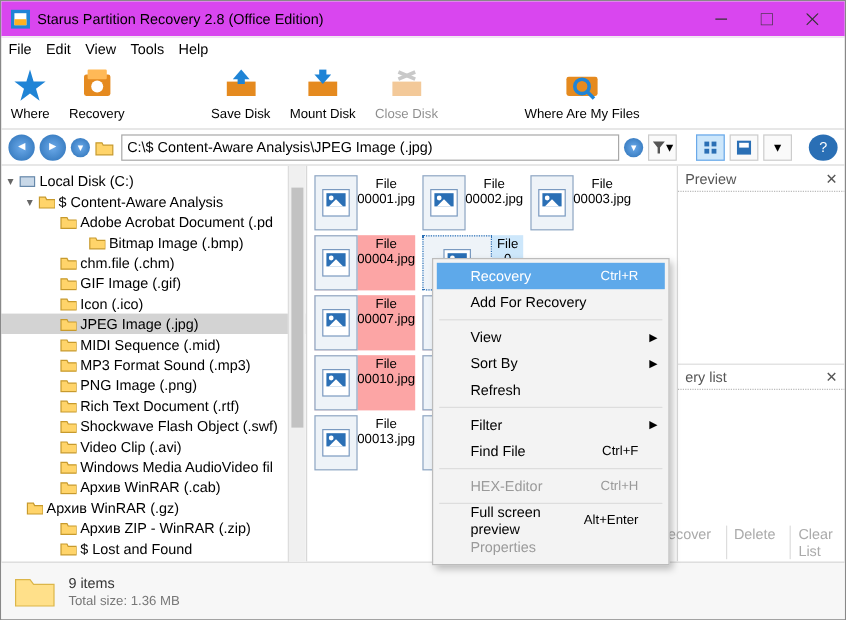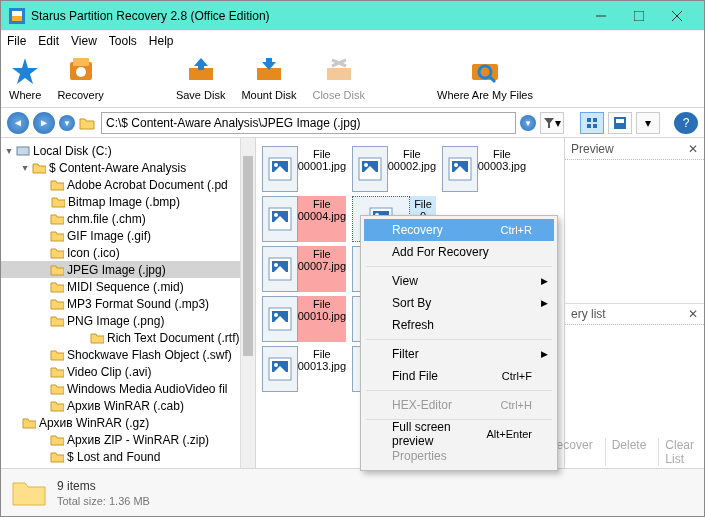--- a/index.html
+++ b/index.html
@@ -1,17 +1,17 @@
 <!DOCTYPE html>
 <html><head>
 <meta charset="utf-8">
 <style>
 * { margin: 0; padding: 0; box-sizing: border-box; font-family: "Segoe UI", Tahoma, sans-serif; font-size: 12px; }
 body { width: 705px; height: 517px; background: #fff; border: 1px solid #888; display: flex; flex-direction: column; overflow: hidden; }
-.titlebar { height: 30px; background: #5eead4; display: flex; align-items: center; padding: 0 8px; border-bottom: 1px solid #eee; }
+.titlebar { height: 30px; background: #d946ef; display: flex; align-items: center; padding: 0 8px; border-bottom: 1px solid #eee; }
 .titlebar .app-icon { width: 16px; height: 16px; margin-right: 6px; }
 .titlebar .title { flex: 1; }
 .titlebar .win-btn { width: 38px; height: 28px; display: flex; align-items: center; justify-content: center; }
 .menubar { height: 20px; display: flex; align-items: center; padding: 0 6px; gap: 12px; }
 .menubar span { cursor: default; }
 .toolbar { display: flex; align-items: flex-end; padding: 4px 8px 6px 8px; gap: 16px; border-bottom: 1px solid #d8d8d8; }
 .tool { display: flex; flex-direction: column; align-items: center; gap: 2px; }
 .tool-icon { width: 32px; height: 32px; display:flex; align-items:center; justify-content:center; }
 .tool-label { font-size: 11px; }
 .tool.disabled { opacity: 0.45; }
@@ -215,21 +215,21 @@
     </div>
     <div id="tree-items">
         <div class="tree-row" style="padding-left: 48px;">
           <span class="fold">
             <svg width="14" height="12">
               <path d="M1 2h5l1 2h7v7H1z" fill="#ffd46a" stroke="#c79a2d"></path>
             </svg>
           </span>
           <span>Adobe Acrobat Document (.pd</span>
         </div>
-        <div class="tree-row" style="padding-left: 49px;">
+        <div class="tree-row" style="padding-left: 72px;">
           <span class="fold">
             <svg width="14" height="12">
               <path d="M1 2h5l1 2h7v7H1z" fill="#ffd46a" stroke="#c79a2d"></path>
             </svg>
           </span>
           <span>Bitmap Image (.bmp)</span>
         </div>
         <div class="tree-row" style="padding-left: 48px;">
           <span class="fold">
             <svg width="14" height="12">
@@ -279,21 +279,21 @@
           <span>MP3 Format Sound (.mp3)</span>
         </div>
         <div class="tree-row" style="padding-left: 48px;">
           <span class="fold">
             <svg width="14" height="12">
               <path d="M1 2h5l1 2h7v7H1z" fill="#ffd46a" stroke="#c79a2d"></path>
             </svg>
           </span>
           <span>PNG Image (.png)</span>
         </div>
-        <div class="tree-row" style="padding-left: 48px; margin-left: 40px;">
+        <div class="tree-row" style="padding-left: 48px;">
           <span class="fold">
             <svg width="14" height="12">
               <path d="M1 2h5l1 2h7v7H1z" fill="#ffd46a" stroke="#c79a2d"></path>
             </svg>
           </span>
           <span>Rich Text Document (.rtf)</span>
         </div>
         <div class="tree-row" style="padding-left: 48px;">
           <span class="fold">
             <svg width="14" height="12">

